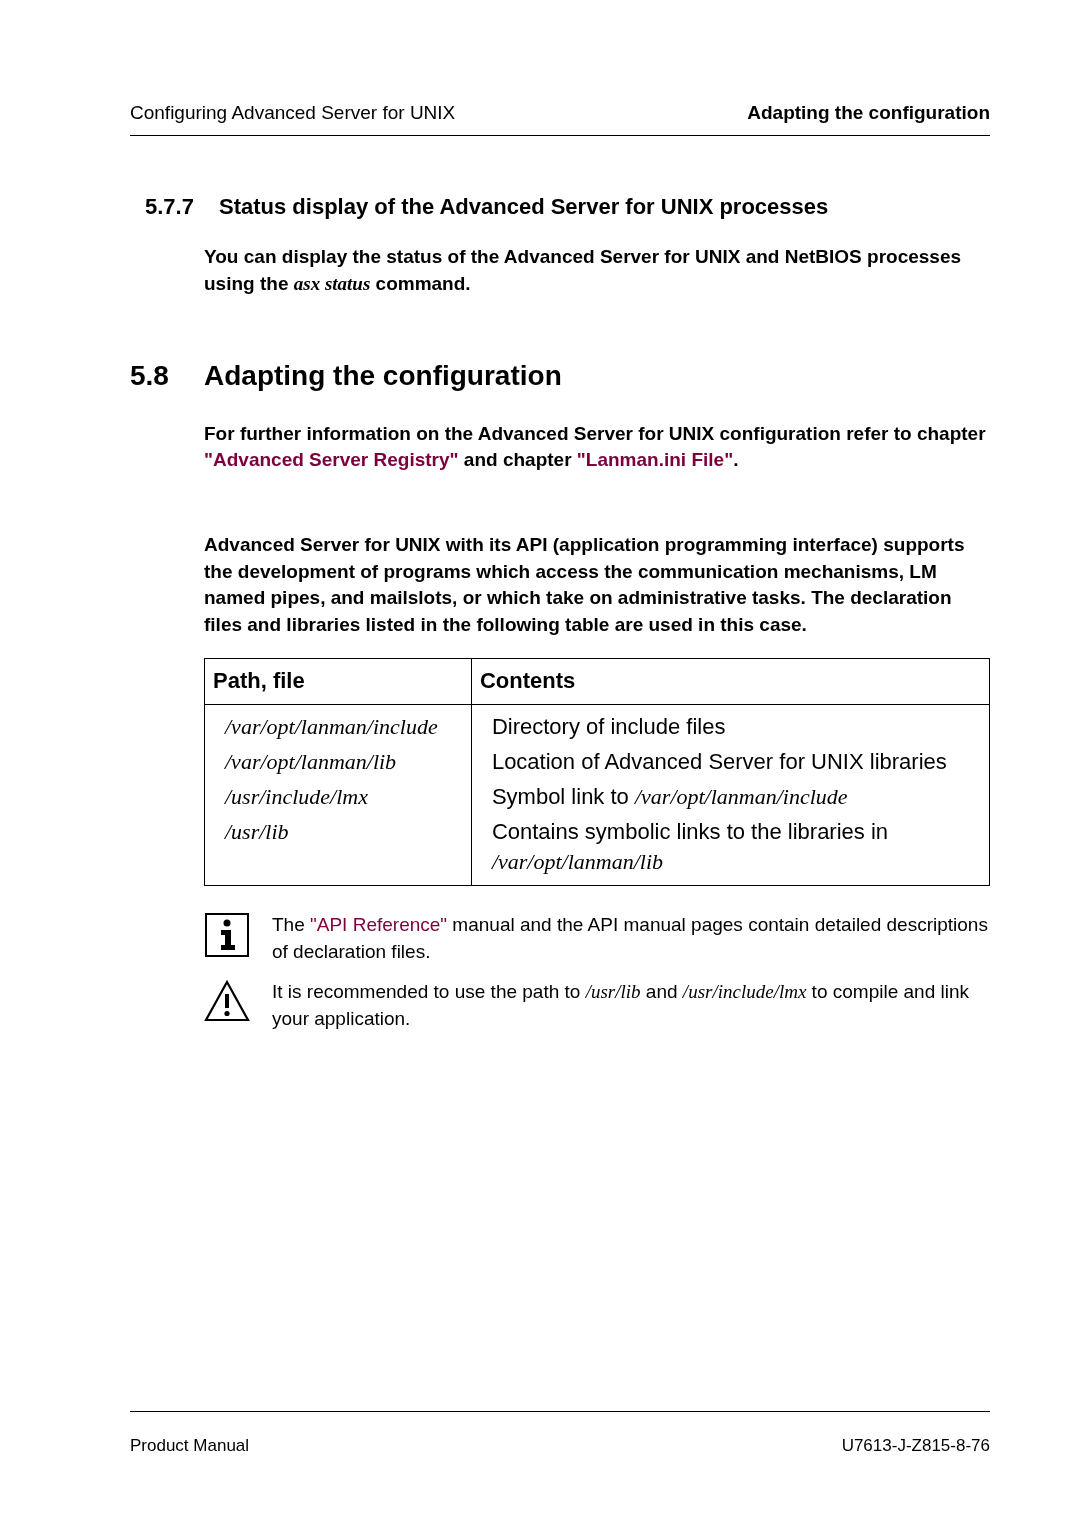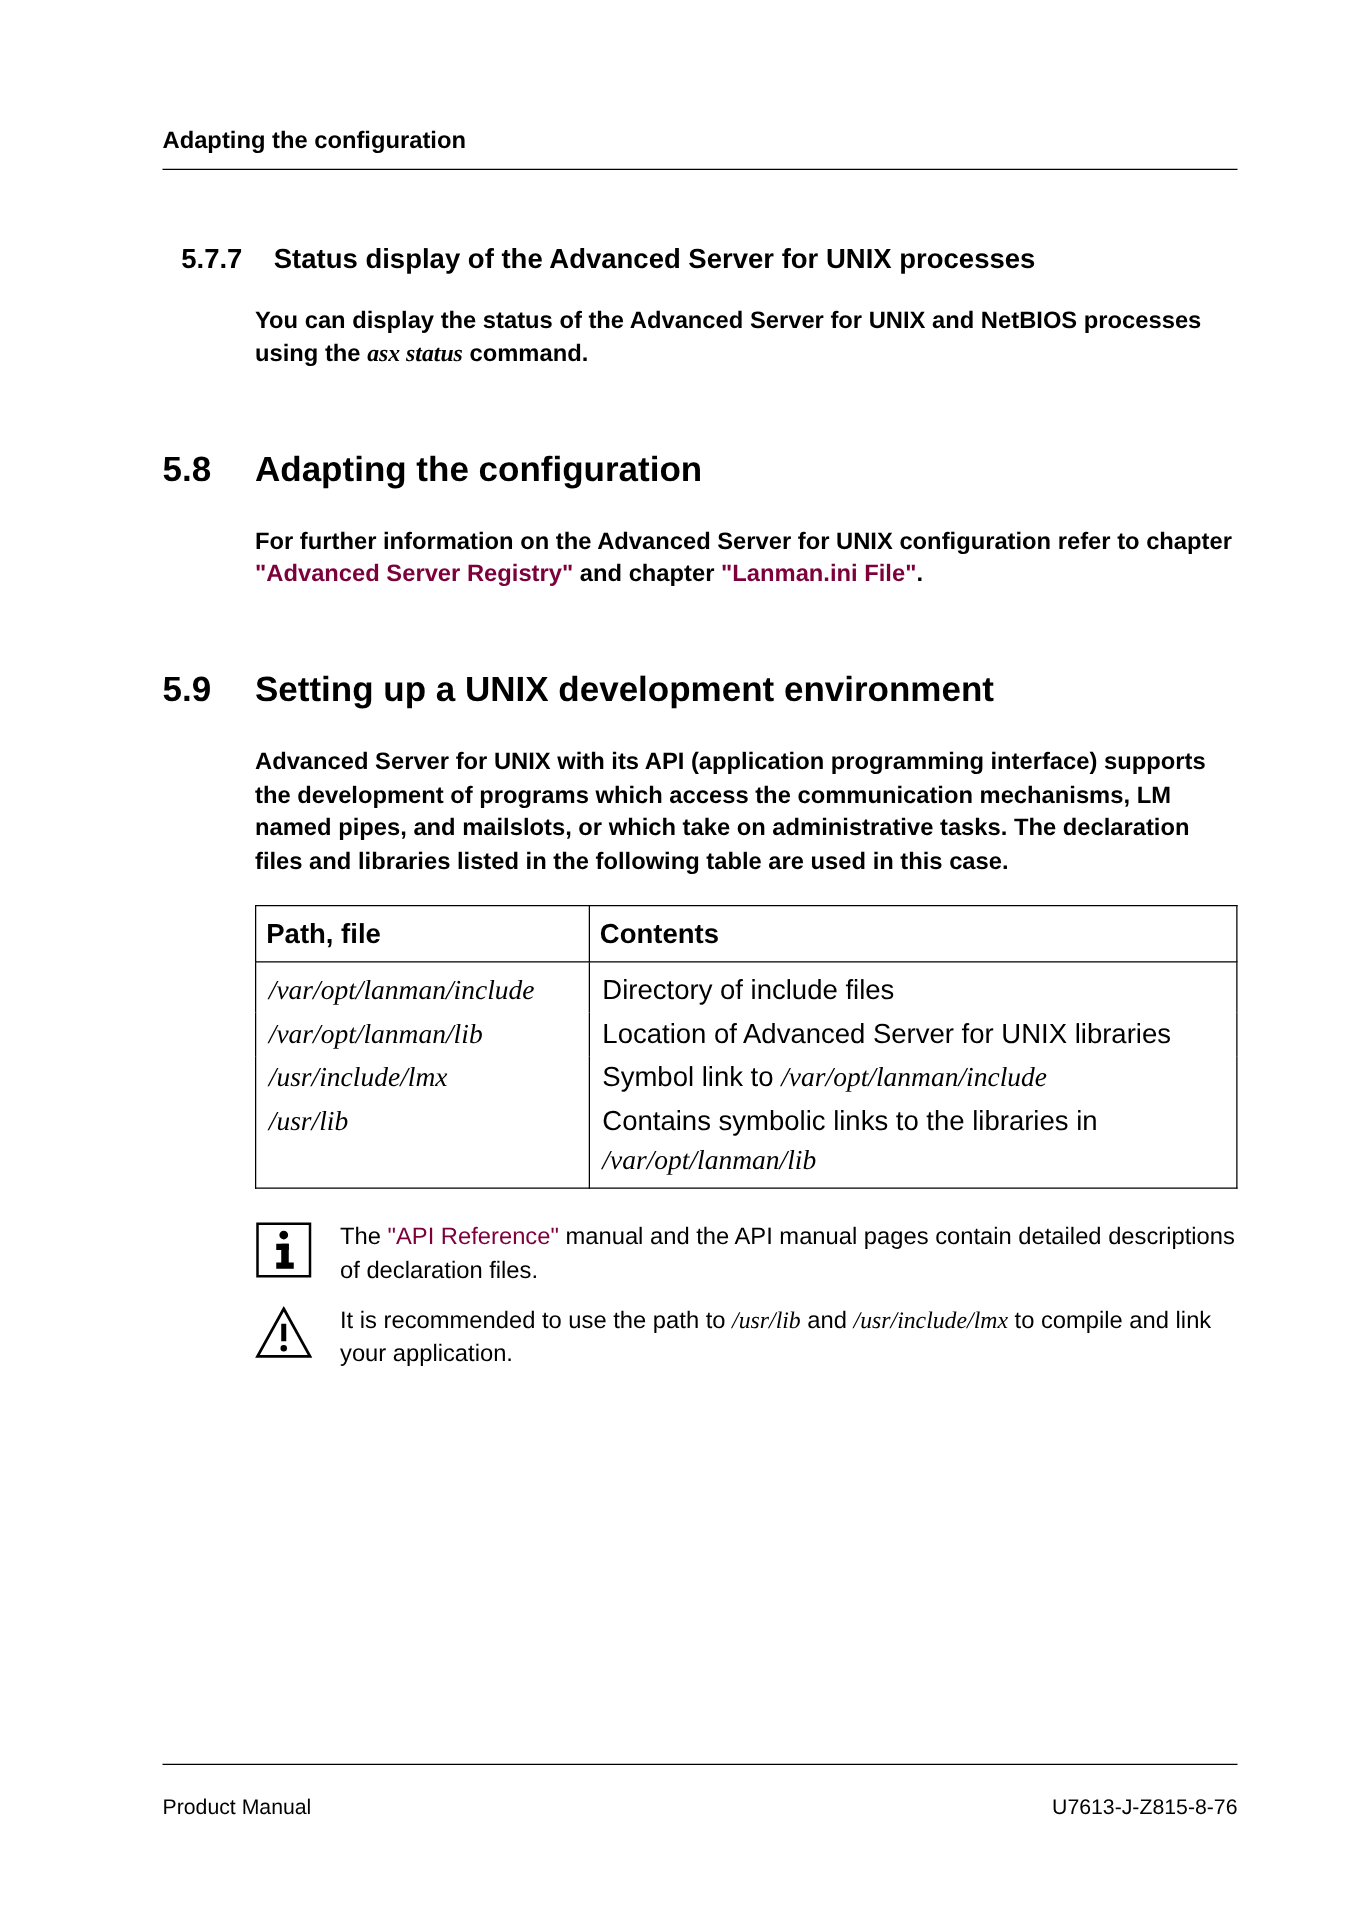--- a/index.html
+++ b/index.html
@@ -78,21 +78,21 @@
       vertical-align: top;
       font-size: 22px;
     }
     table.data th {
       font-weight: bold;
       border-top: 1.5px solid #000;
       border-bottom: 1.5px solid #000;
       padding: 7px 8px;
     }
     table.data td {
-      padding: 2px 10px;
+      padding: 2px 20px;
     }
     table.data tr.sep td {
       border-top: 1.5px solid #000;
       padding-top: 7px;
     }
     table.data tr.last td {
       border-bottom: 1.5px solid #000;
       padding-bottom: 7px;
     }
     table.data, table.data th, table.data td {
@@ -141,20 +141,21 @@
       justify-content: space-between;
       font-size: 17px;
     }
     .col1 { width: 34%; }
   </style>
 </head>
 <body>
 
 <div class="page">
   <div class="header">
+    <span>Configuring Advanced Server for UNIX</span>
     <span class="header-right">Adapting the configuration</span>
   </div>
 
   <div class="section">
     <div class="h3">
       <span class="num">5.7.7</span>
       <span>Status display of the Advanced Server for UNIX processes</span>
     </div>
     <p class="body-text">
       <span>You can display the status of the Advanced Server for UNIX and NetBIOS processes using the </span><span class="italic">asx status</span><span> command.</span>
@@ -165,24 +166,20 @@
     <div class="h2">
       <span class="num">5.8</span>
       <span>Adapting the configuration</span>
     </div>
     <p class="body-text">
       <span>For further information on the Advanced Server for UNIX configuration refer to chapter </span><span class="link">"Advanced Server Registry"</span><span> and chapter </span><span class="link">"Lanman.ini File"</span><span>.</span>
     </p>
   </div>
 
   <div class="section" style="margin-bottom:30px;">
-    <div class="h2">
-      <span class="num">5.9</span>
-      <span>Setting up a UNIX development environment</span>
-    </div>
     <p class="body-text">Advanced Server for UNIX with its API (application programming interface) supports the development of programs which access the communication mechanisms, LM named pipes, and mailslots, or which take on administrative tasks. The declaration files and libraries listed in the following table are used in this case.</p>
 
     <table class="data">
       <colgroup>
           <col class="col1">
           <col>
         </colgroup>
       <thead>
         <tr>
           <th>Path, file</th>

